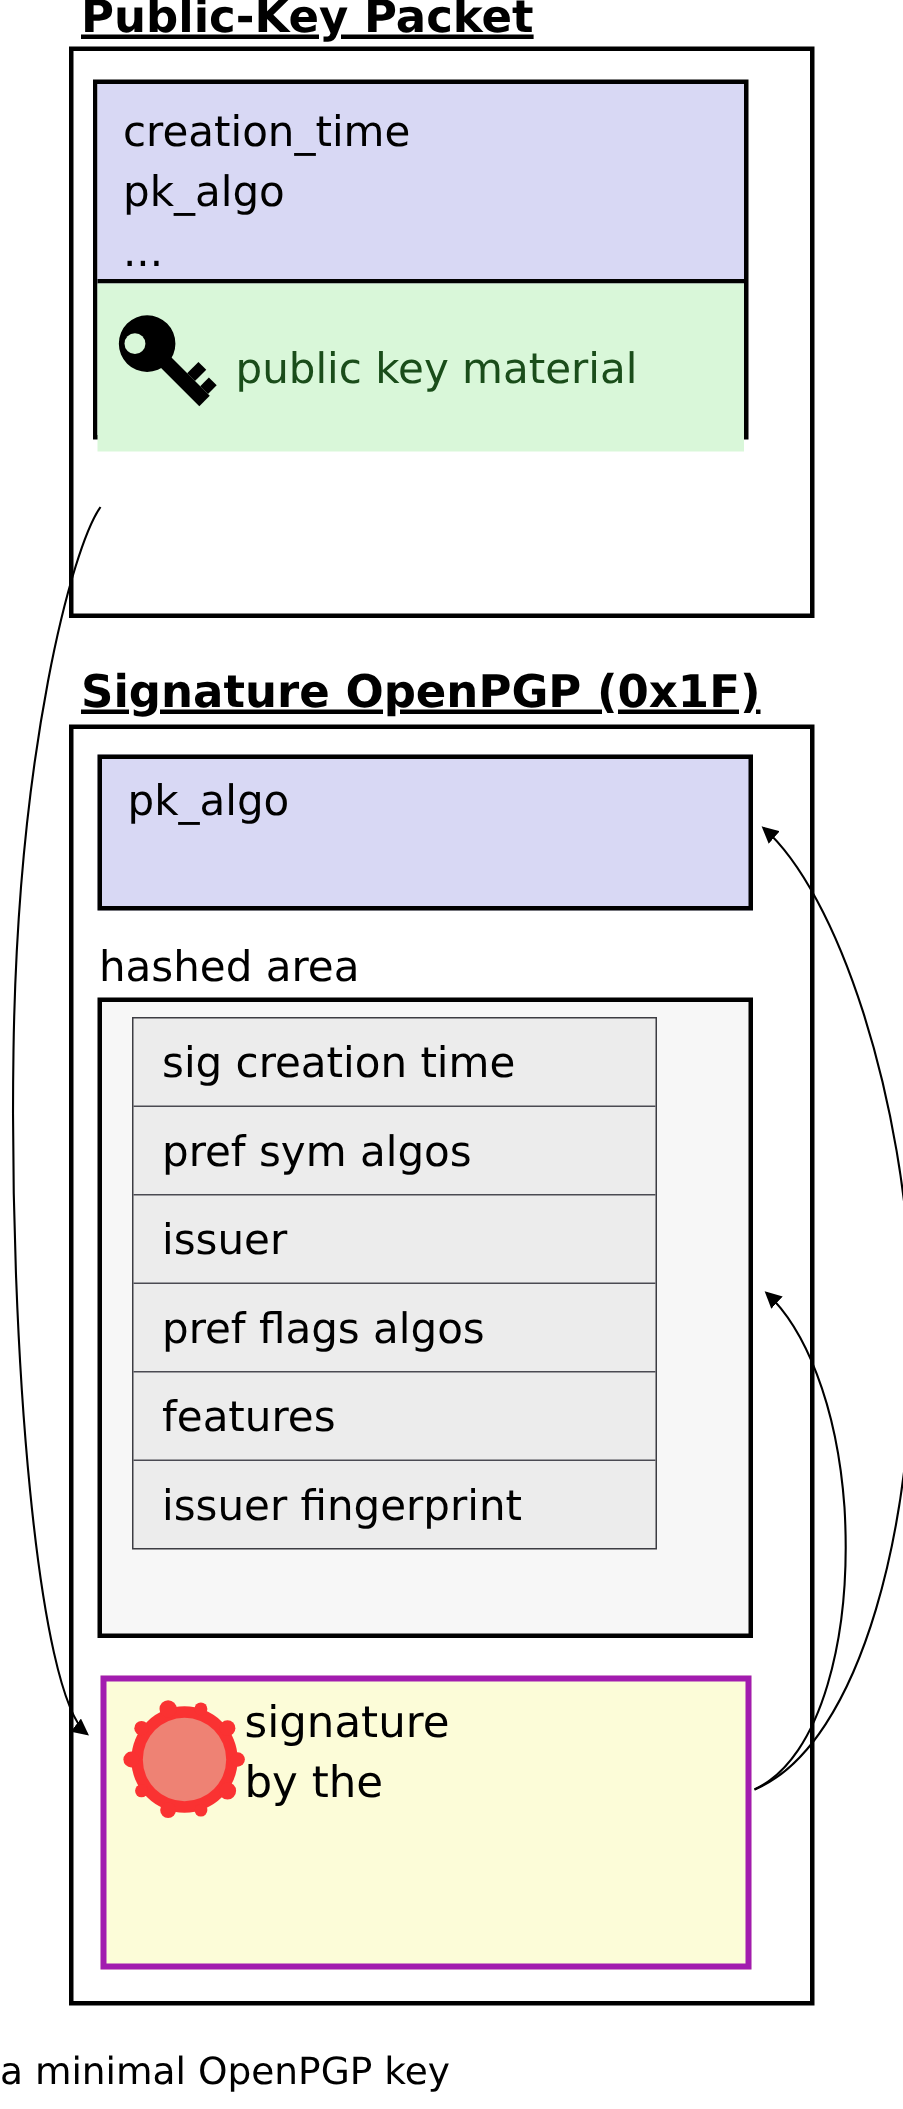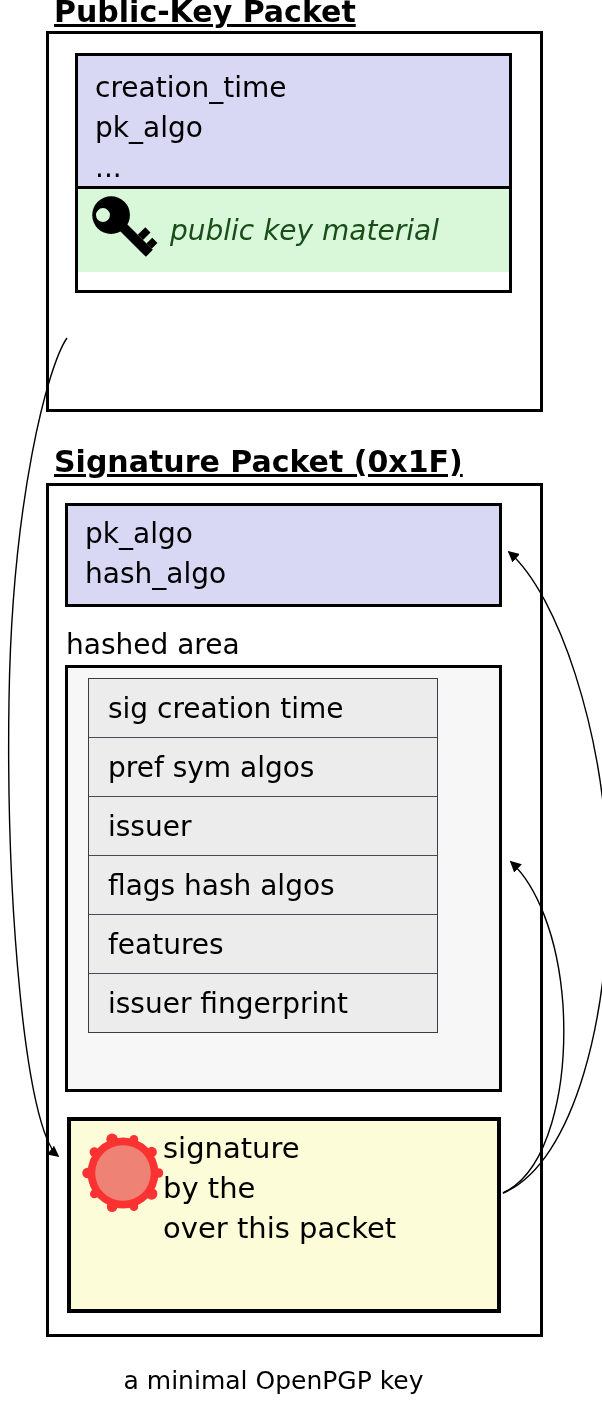--- a/index.html
+++ b/index.html
@@ -21,32 +21,32 @@
   #title-pubkey{top:-6px;}
   #title-sig{top:444px;}
 
   .outer-box{
     position:absolute;border:3px solid #000;background:#fff;box-sizing:border-box;
   }
   #outer-pubkey{left:46px;top:31px;width:497px;height:381px;}
   #outer-sig{left:46px;top:483px;width:497px;height:854px;}
 
   #pubkey-packet-box{
-    position:absolute;left:75px;top:53px;width:437px;height:240px;
+    position:absolute;left:62px;top:53px;width:437px;height:240px;
     border:3.5px solid #000;box-sizing:border-box;
   }
   .fields-section{
     background:var(--fields-fill);
     font-size:28px;line-height:40px;
     padding:12px 0 0 17px;box-sizing:border-box;
   }
   #pubkey-fields{height:133px;border-bottom:3.5px solid #000;}
   #pubkey-material{
-    height:83px;background:var(--material-fill);
-    display:flex;align-items:center;box-sizing:border-box;padding-left:6px;font-style:italic;
+    height:112px;background:var(--material-fill);
+    display:flex;align-items:center;box-sizing:border-box;padding-left:6px;
   }
   #pubkey-material .mat-label{
     color:var(--material-text);font-size:28px;margin-left:4px;
   }
 
   #sig-fields-box{
     position:absolute;left:65px;top:503px;width:437px;height:104px;
     border:3.5px solid #000;box-sizing:border-box;
     background:var(--fields-fill);
     font-size:28px;line-height:40px;padding:8px 0 0 17px;
@@ -65,31 +65,31 @@
     display:flex;flex-direction:column;background:var(--subpacket-fill);
   }
   .subpacket-row{
     flex:1;display:flex;align-items:center;padding-left:19px;
     font-size:28px;border-bottom:1.6px solid #4a4a52;box-sizing:border-box;
   }
   .subpacket-row:last-child{border-bottom:none;}
 
   #signature-box{
     position:absolute;left:67px;top:1117px;width:434px;height:196px;
-    border:4px solid #000000;box-sizing:border-box;background:var(--signature-fill);
+    border:4px solid #a21caf;box-sizing:border-box;background:var(--signature-fill);
   }
   #seal{position:absolute;left:6px;top:6px;}
   #signature-text{
     position:absolute;left:92px;top:7px;
     font-size:29px;line-height:40px;white-space:nowrap;
   }
 
   #caption{
     position:absolute;left:0;top:1366px;width:547px;
-    text-align:center;font-size:25px;
+    text-align:left;font-size:25px;
   }
 
   #arrow-layer{position:absolute;inset:0;pointer-events:none;}
   .arrow{stroke:#000;stroke-width:1.4;fill:none;}
 </style>
 </head>
 <body>
 
 <div class="stage">
 
@@ -112,37 +112,36 @@
             <rect x="44" y="40" width="12" height="52" fill="#000"></rect>
             <rect x="56" y="66" width="13" height="9" fill="#000"></rect>
             <rect x="56" y="81" width="10" height="9" fill="#000"></rect>
           </g>
         </svg>
       </span>
       <span class="mat-label">public key material</span>
     </div>
   </div>
 
-  <div class="packet-title" id="title-sig">Signature Packet (0x1F)</div>
+  <div class="packet-title" id="title-sig">Signature OpenPGP (0x1F)</div>
 
   <div class="outer-box" id="outer-sig"></div>
 
   <div id="sig-fields-box">
     <div>pk_algo</div>
-    <div>hash_algo</div>
   </div>
 
   <div id="hashed-label">hashed area</div>
 
   <div id="hashed-box">
     <div id="subpacket-list">
       <div class="subpacket-row">sig creation time</div>
       <div class="subpacket-row">pref sym algos</div>
       <div class="subpacket-row">issuer</div>
-      <div class="subpacket-row">flags hash algos</div>
+      <div class="subpacket-row">pref flags algos</div>
       <div class="subpacket-row">features</div>
       <div class="subpacket-row">issuer fingerprint</div>
     </div>
   </div>
 
   <div id="signature-box">
     <span id="seal">
       <svg width="92" height="92" viewBox="-4 -4 96 96">
         <g style="fill:var(--seal-red)">
           <circle cx="44" cy="44" r="37"></circle>
@@ -156,21 +155,20 @@
           <circle cx="32.6" cy="8.8" r="6"></circle>
           <circle cx="55.4" cy="8.8" r="4.5"></circle>
           <circle cx="73.9" cy="22.2" r="5.5"></circle>
         </g>
         <circle cx="44" cy="44" r="29" style="fill:var(--seal-inner)"></circle>
       </svg>
     </span>
     <div id="signature-text">
       <div>signature</div>
       <div>by the</div>
-      <div>over this packet</div>
     </div>
   </div>
 
   <div id="caption">a minimal OpenPGP key</div>
 
   <svg id="arrow-layer" width="602" height="1406" viewBox="0 0 602 1406">
     <defs>
       <marker id="arrowhead" viewBox="0 0 10 10" refX="8.5" refY="5" markerWidth="8" markerHeight="8" orient="auto">
         <path d="M0,0 L10,5 L0,10 z" fill="#000"></path>
       </marker>

